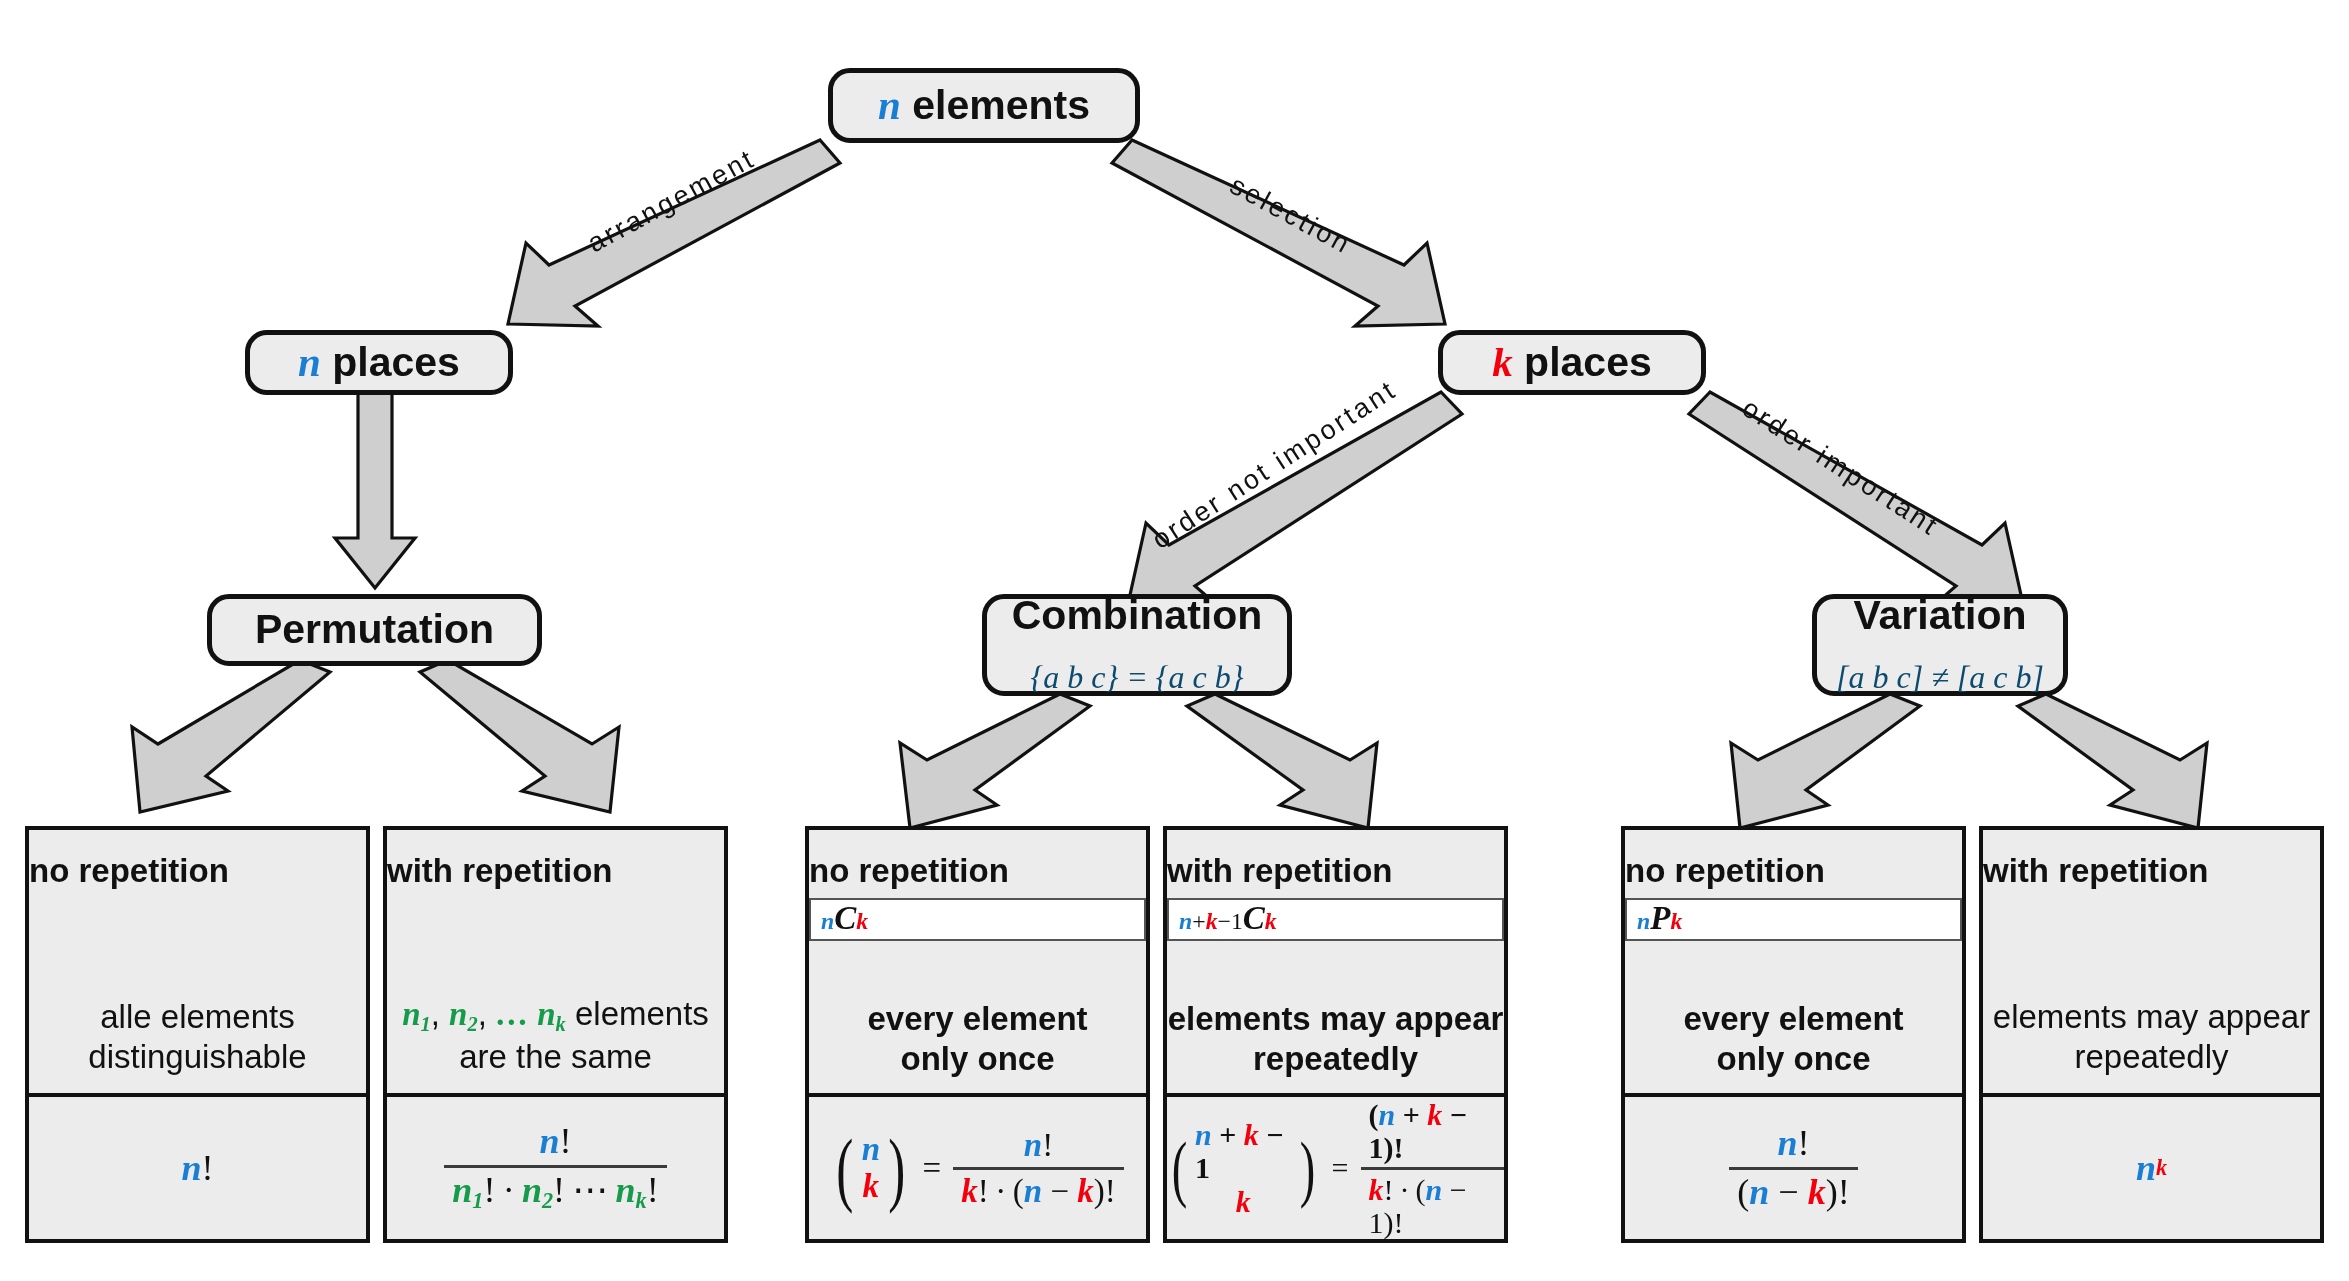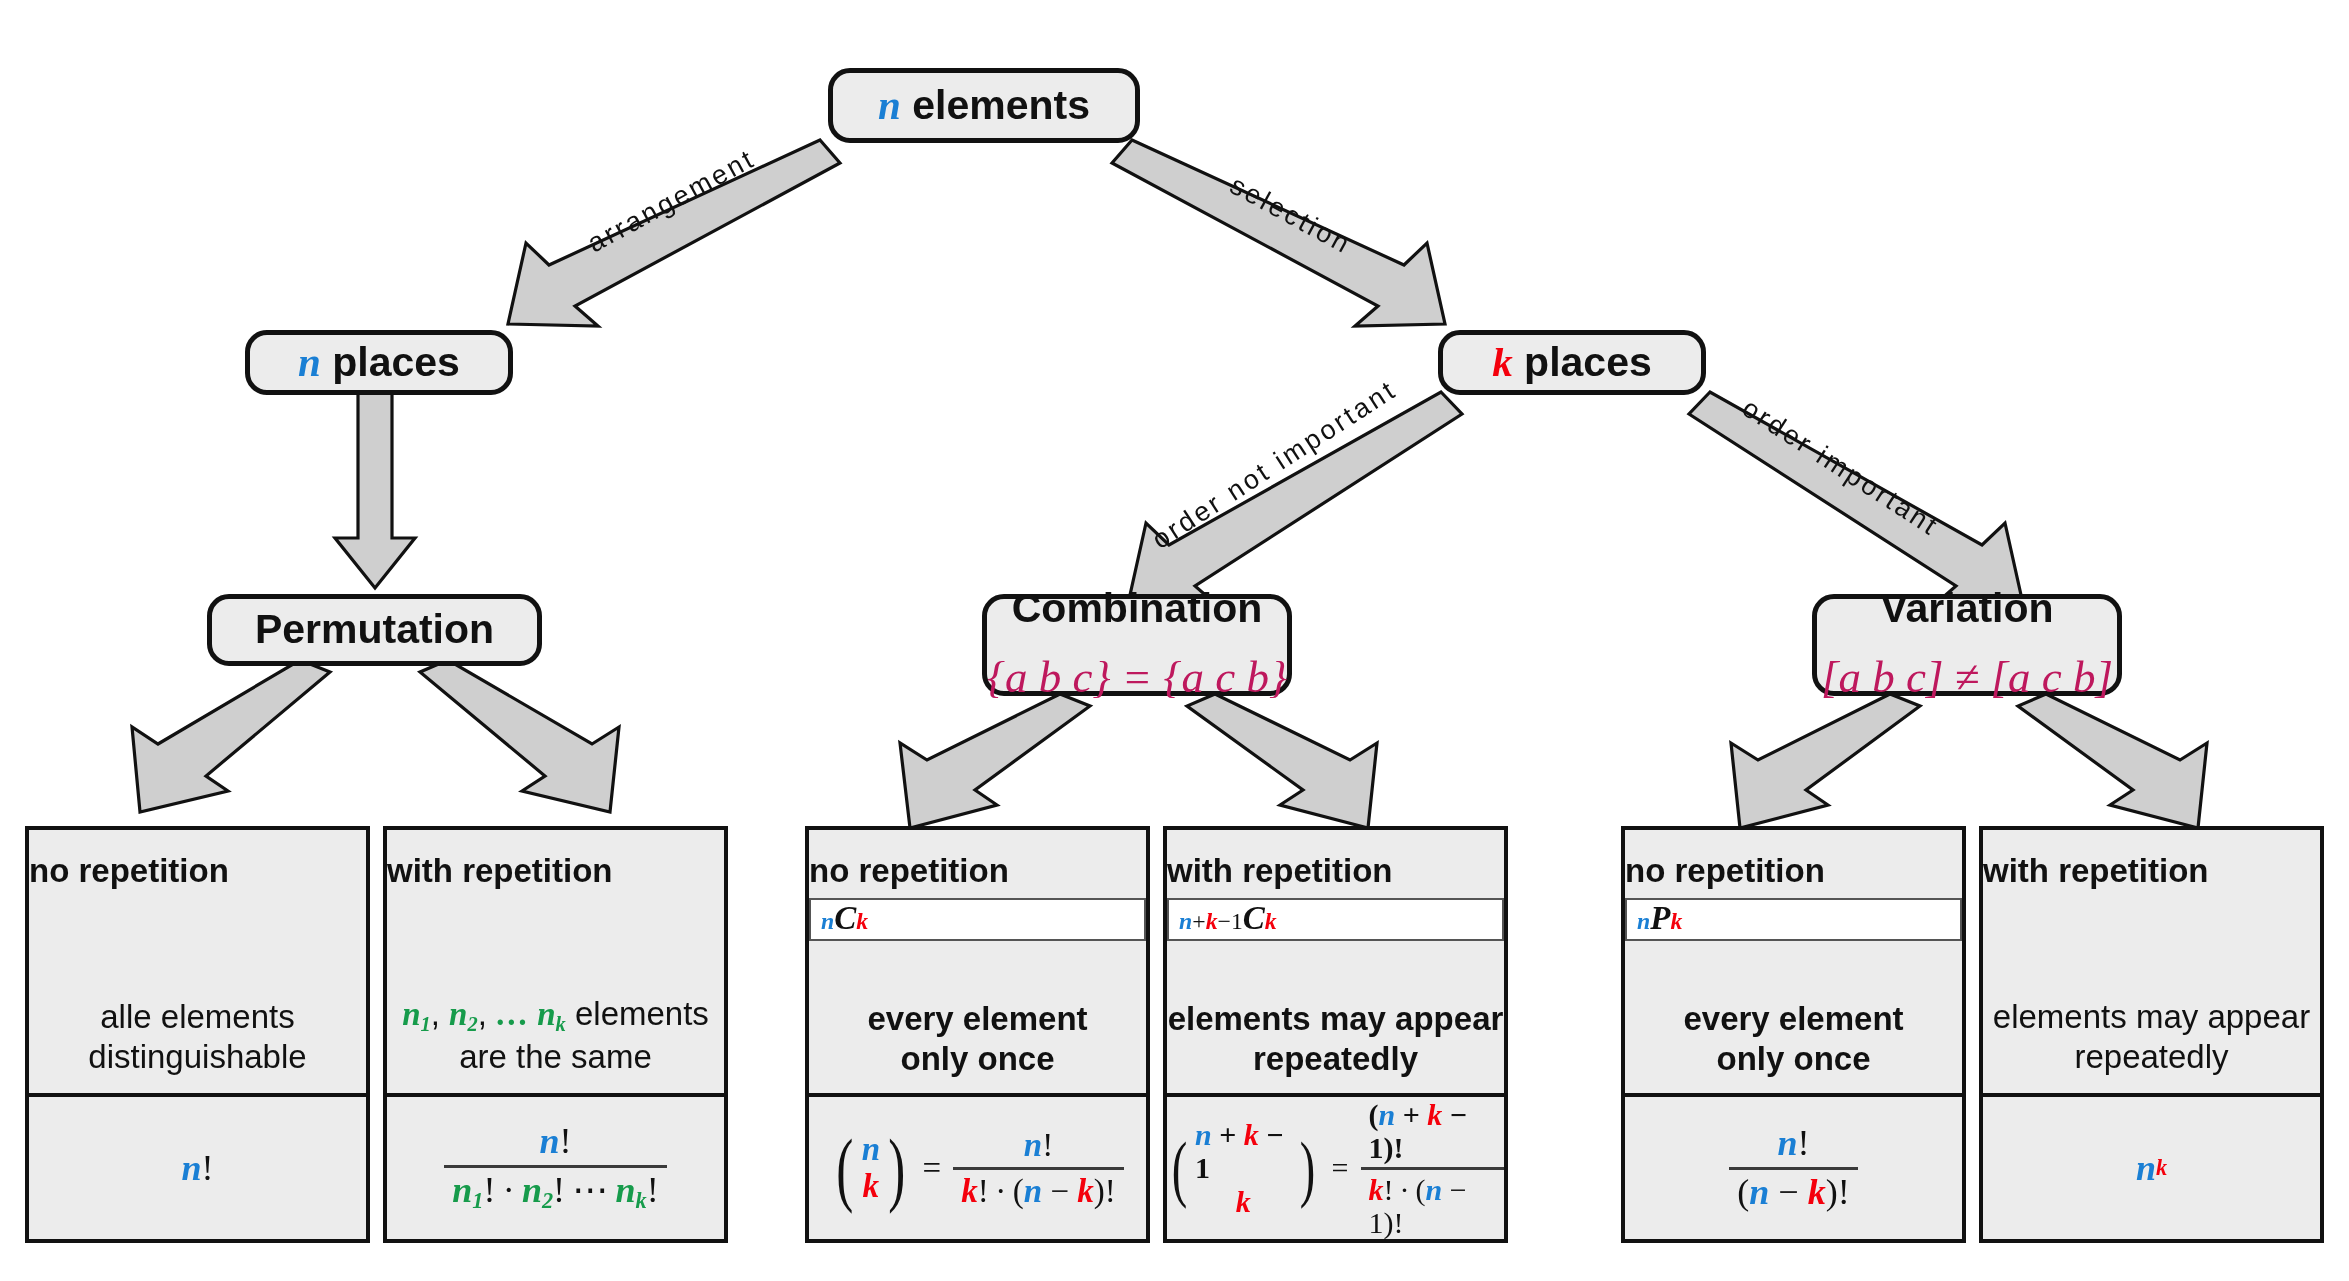--- a/index.html
+++ b/index.html
@@ -37,22 +37,22 @@
   .node .title{
     font-size:41px;
     font-weight:bold;
     color:#111;
     line-height:1.05;
     white-space:nowrap;
   }
   .node .sub{
     font-family:"Liberation Serif", serif;
     font-style:italic;
-    font-size:45px;
-    color:#be185d;
+    font-size:32px;
+    color:#0c4a6e;
     margin-top:21px;
     white-space:nowrap;
   }
   
   .card{
     position:absolute;
     box-sizing:border-box;
     background:#ececec;
     border:4px solid #111111;
     display:flex;
@@ -237,21 +237,21 @@
 
   <div class="node" style="left:207px; top:594px; width:335px; height:72px;">
     <div class="title">Permutation</div>
   </div>
 
   <div class="node" style="left:982px; top:594px; width:310px; height:102px;">
     <div class="title">Combination</div>
     <div class="sub">{a b c} = {a c b}</div>
   </div>
 
-  <div class="node" style="left:1812px; top:594px; width:310px; height:102px;">
+  <div class="node" style="left:1812px; top:594px; width:256px; height:102px;">
     <div class="title">Variation</div>
     <div class="sub">[a b c] ≠ [a c b]</div>
   </div>
 
   <div class="card" style="left:25px; top:826px; width:345px; height:417px;">
     <div class="upper">
       <div class="head">no repetition</div>
       <div class="desc">
         <div>alle elements</div>
         <div>distinguishable</div>

